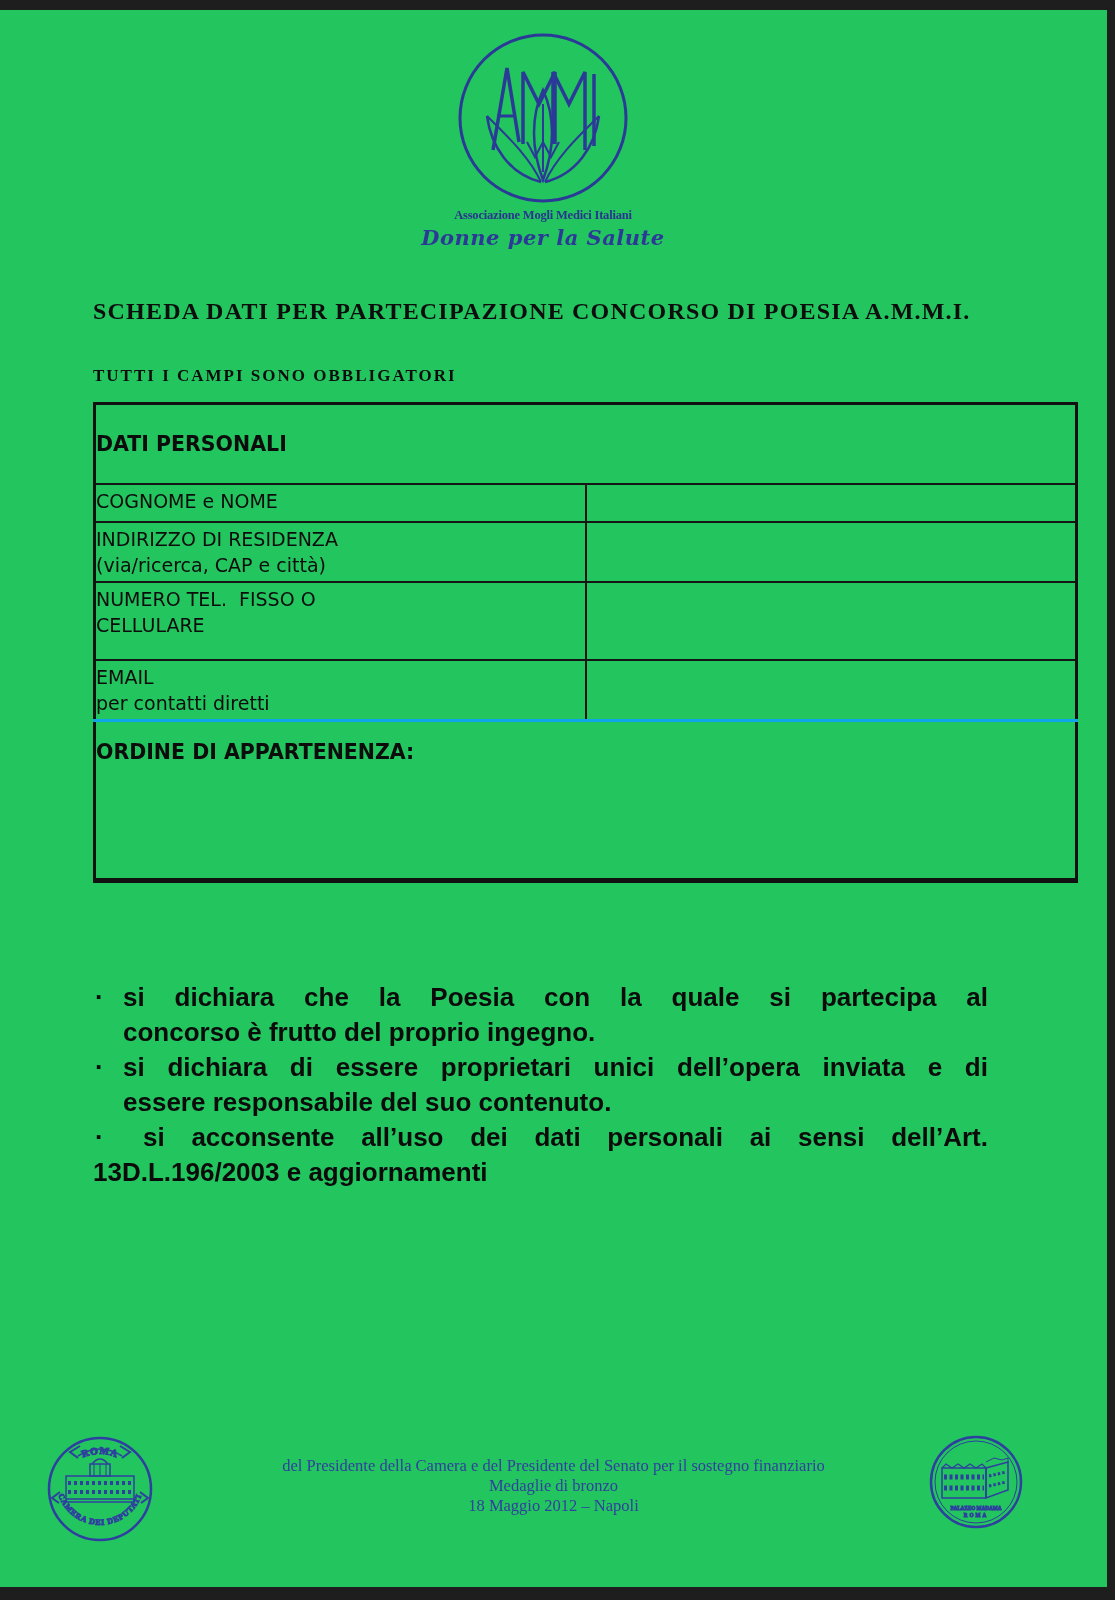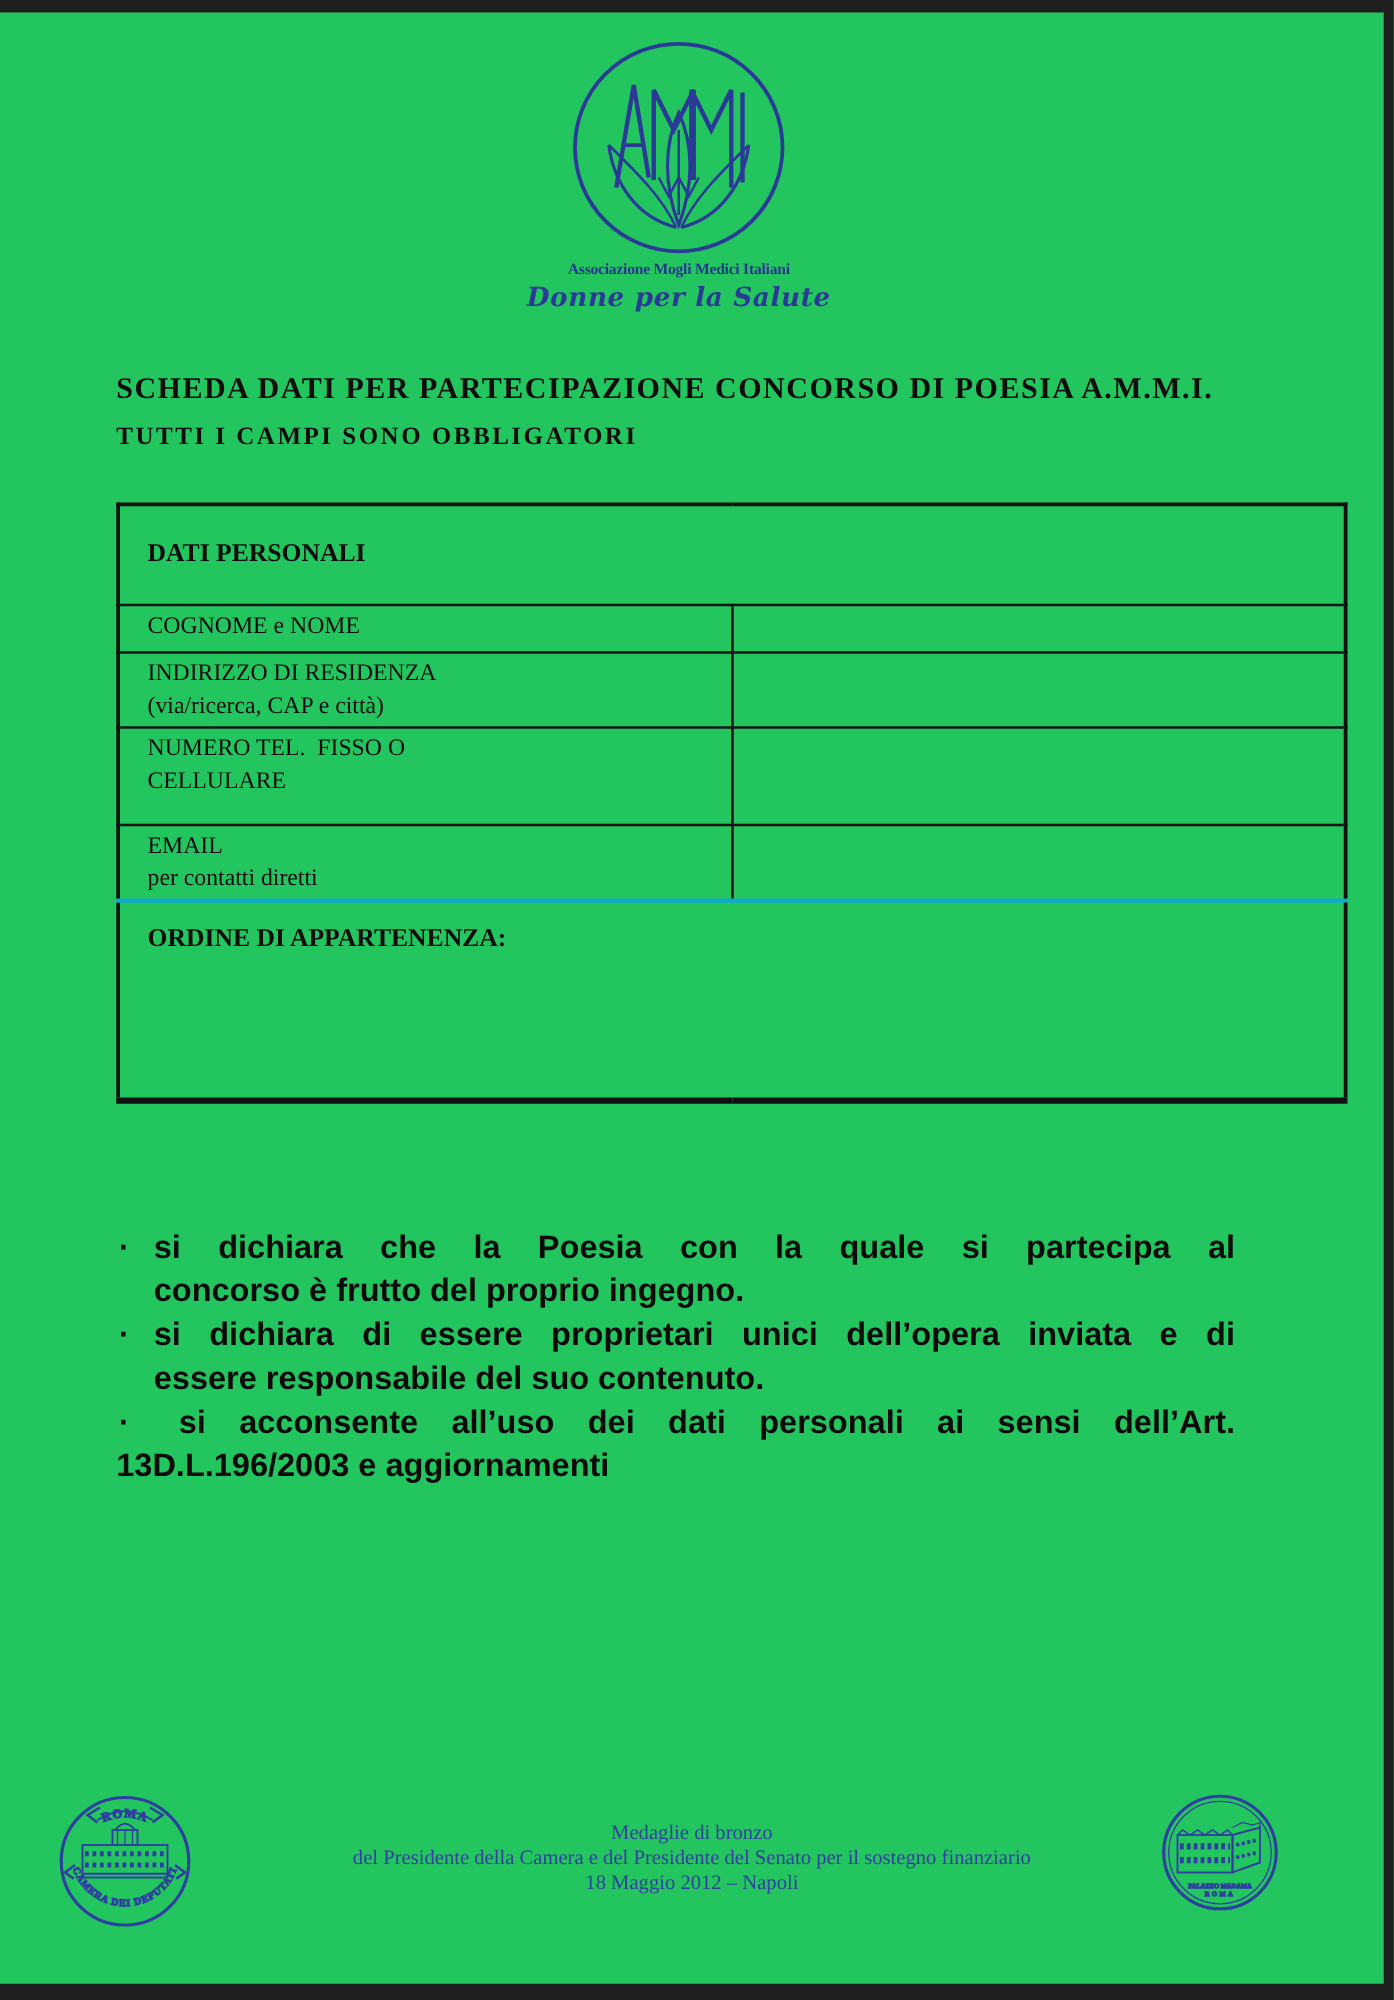--- a/index.html
+++ b/index.html
@@ -25,29 +25,29 @@
     font-family:"DejaVu Serif", serif; font-style:italic; font-weight:bold;
     font-size:21px; color:#2b3a97; letter-spacing:0.5px;
   }
 
   
   .doc-title, .doc-subtitle {
     position:absolute; left:93px;
     font-family:"Liberation Serif", serif; font-weight:bold; color:#0d0d0d;
   }
   .doc-title   { top:288px; font-size:24px; letter-spacing:1.2px; }
-  .doc-subtitle{ top:328px; font-size:20px; letter-spacing:2px; }
+  .doc-subtitle{ top:356px; font-size:17px; letter-spacing:2px; }
 
   
   .form-table {
     position:absolute; left:93px; top:392px; width:985px;
     border-collapse:collapse; table-layout:fixed;
     font-family:"DejaVu Sans", sans-serif; font-size:19px; color:#0c0c0c;
   }
-  .form-table td { border:2px solid #151515; padding:3px 22px; vertical-align:top;font-family:Liberation Serif, serif; }
+  .form-table td { border:2px solid #151515; padding:3px 0; vertical-align:top; }
   .form-table { border:3px solid #111; }
   .col-label { width:325px; }
   .tr-header td { height:80px; vertical-align:middle; }
   .header-label { font-weight:bold; font-size:20.5px; }
   .tr-r2 td { height:38px; }
   .tr-r3 td { height:38px; }
   .tr-r4 td { height:57px; }
   .tr-r5 td { height:78px; }
   .tr-r6 td { height:52px; }
   .tr-footer td { height:160px; border-top:3px solid #0ea5e9; border-bottom:5px solid #111; padding-top:18px; }
@@ -194,22 +194,22 @@
     <line x1="24" y1="64" x2="88" y2="64" stroke-width="4" stroke-dasharray="3 3"></line>
     <line x1="22" y1="71" x2="90" y2="71" stroke-width="1.5"></line>
 
     <polyline points="16,64 8,70 15,75" stroke-width="2"></polyline>
     <polyline points="96,64 104,70 97,75" stroke-width="2"></polyline>
     <path id="camArc" d="M14,66 A44,44 0 0 0 98,66" stroke="none"></path>
     <text font-size="8" letter-spacing="0.8"><textPath href="#camArc" startOffset="50%" text-anchor="middle">CAMERA DEI DEPUTATI</textPath></text>
   </svg>
 
   <div class="footer-text">
+    <div>del Presidente della Camera e del Presidente del Senato per il sostegno finanziario</div>
     <div>Medaglie di bronzo</div>
-    <div>del Presidente della Camera e del Presidente del Senato per il sostegno finanziario</div>
     <div>18 Maggio 2012 – Napoli</div>
   </div>
 
   <svg class="seal seal-right" width="96" height="96" viewBox="0 0 96 96" fill="none" stroke="#2f3fa0">
     <circle cx="48" cy="48" r="45" stroke-width="2.5"></circle>
     <circle cx="48" cy="48" r="41" stroke-width="1"></circle>
 
     <polyline points="14,34 18,30 24,34 30,30 36,34 42,30 48,34 54,30 58,34" stroke-width="1.2"></polyline>
     <rect x="14" y="34" width="44" height="30" stroke-width="1.5"></rect>
     <path d="M58,34 L80,28 L80,56 L58,64 Z" stroke-width="1.5"></path>

